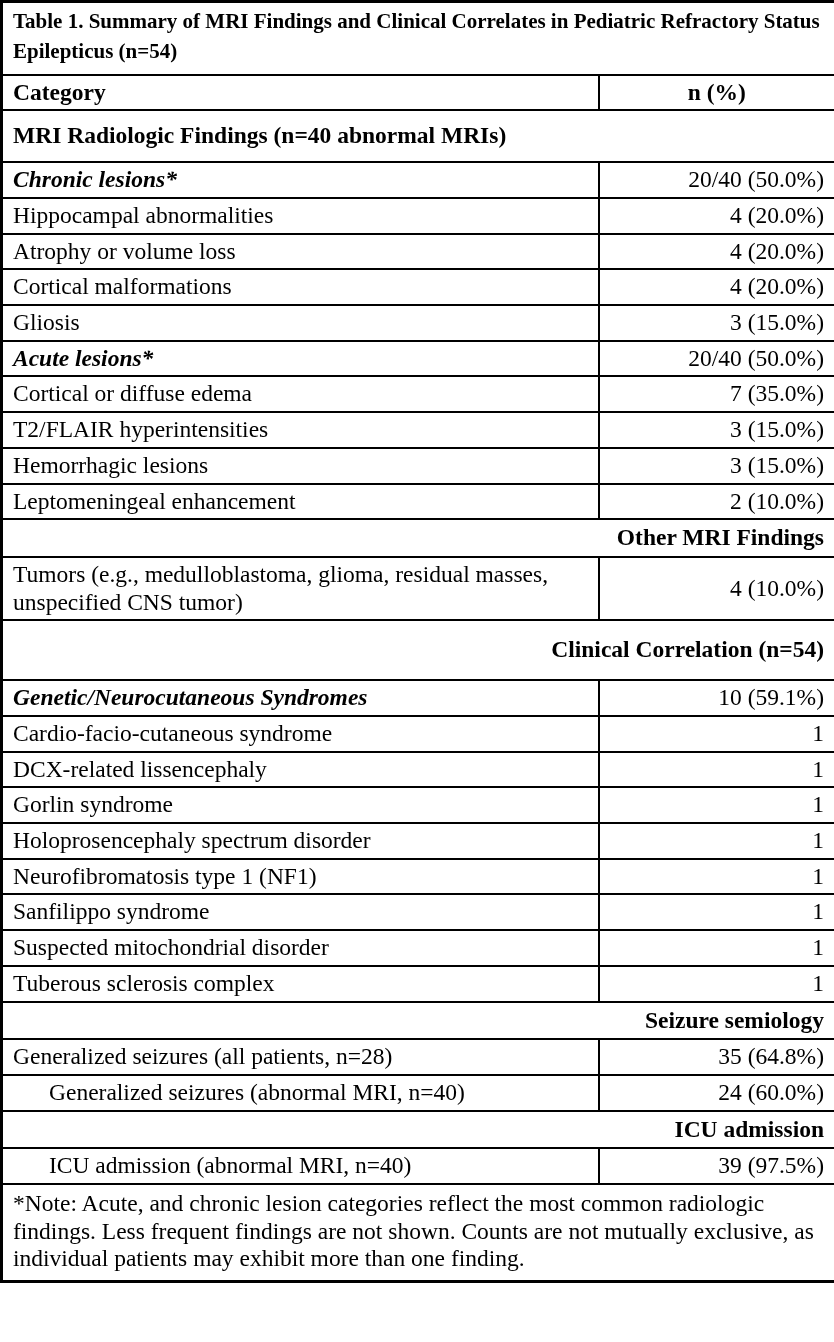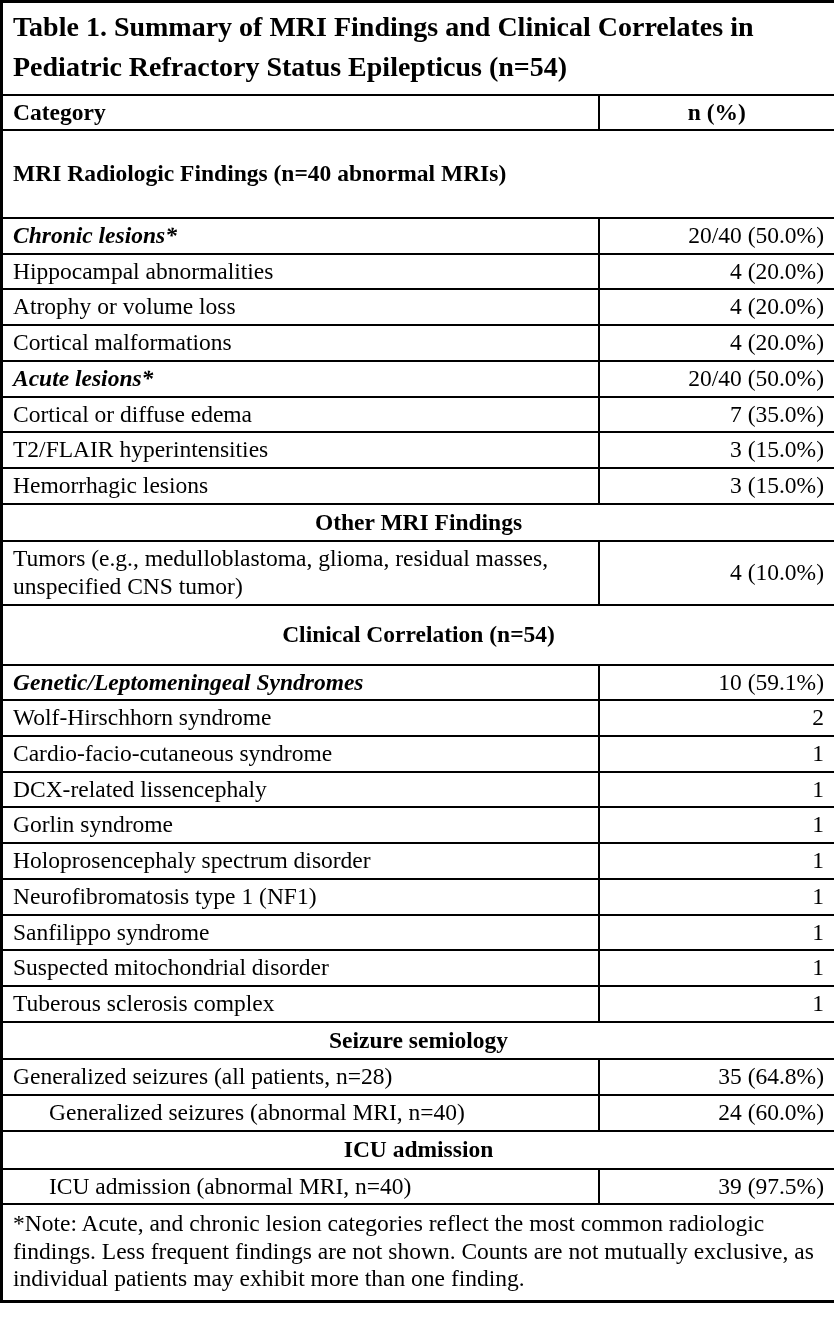--- a/index.html
+++ b/index.html
@@ -24,31 +24,31 @@
     border: 2px solid #000;
     vertical-align: middle;
     padding: 3px 10px;
     line-height: 1.18;
     overflow: hidden;
   }
   td.title-cell {
     font-weight: 700;
     line-height: 1.42;
     padding: 4px 12px 7px 10px;
-    font-size: 28px;
+    font-size: 21px;
   }
   td.colhead-cat { font-weight: 700; }
   td.colhead-n  { font-weight: 700; text-align: center; }
   td.sec-left {
     font-weight: 700;
-    padding: 29px 10px;
+    padding: 11px 10px;
   }
   td.sec-center {
     font-weight: 700;
-    text-align: center;
+    text-align: right;
     padding: 4px 10px;
   }
   td.sec-center.tall { padding: 15px 10px; margin-top: 48px; }
   td.lbl { text-align: left; }
   td.lbl.bi { font-weight: 700; font-style: italic; }
   td.lbl.indent { padding-left: 46px; }
   td.val { text-align: right; }
   td.footnote-cell {
     line-height: 1.17;
     padding: 5px 12px 7px 10px;
@@ -87,54 +87,58 @@
   </tr>
   <tr>
     <td class="lbl">Atrophy or volume loss</td>
     <td class="val">4 (20.0%)</td>
   </tr>
   <tr>
     <td class="lbl">Cortical malformations</td>
     <td class="val">4 (20.0%)</td>
   </tr>
   <tr>
+    <td class="lbl">Gliosis</td>
+    <td class="val">3 (15.0%)</td>
+  </tr>
+  <tr>
     <td class="lbl bi">Acute lesions*</td>
     <td class="val">20/40 (50.0%)</td>
   </tr>
   <tr>
     <td class="lbl">Cortical or diffuse edema</td>
     <td class="val">7 (35.0%)</td>
   </tr>
   <tr>
     <td class="lbl">T2/FLAIR hyperintensities</td>
     <td class="val">3 (15.0%)</td>
   </tr>
   <tr>
     <td class="lbl">Hemorrhagic lesions</td>
     <td class="val">3 (15.0%)</td>
   </tr>
+  <tr>
+    <td class="lbl">Leptomeningeal enhancement</td>
+    <td class="val">2 (10.0%)</td>
+  </tr>
 
   <tr>
     <td colspan="2" class="sec-center">Other MRI Findings</td>
   </tr>
   <tr>
     <td class="lbl">Tumors (e.g., medulloblastoma, glioma, residual masses, unspecified CNS tumor)</td>
     <td class="val">4 (10.0%)</td>
   </tr>
 
   <tr>
     <td colspan="2" class="sec-center tall">Clinical Correlation (n=54)</td>
   </tr>
   <tr>
-    <td class="lbl bi">Genetic/Leptomeningeal Syndromes</td>
+    <td class="lbl bi">Genetic/Neurocutaneous Syndromes</td>
     <td class="val">10 (59.1%)</td>
-  </tr>
-  <tr>
-    <td class="lbl">Wolf-Hirschhorn syndrome</td>
-    <td class="val">2</td>
   </tr>
   <tr>
     <td class="lbl">Cardio-facio-cutaneous syndrome</td>
     <td class="val">1</td>
   </tr>
   <tr>
     <td class="lbl">DCX-related lissencephaly</td>
     <td class="val">1</td>
   </tr>
   <tr>

